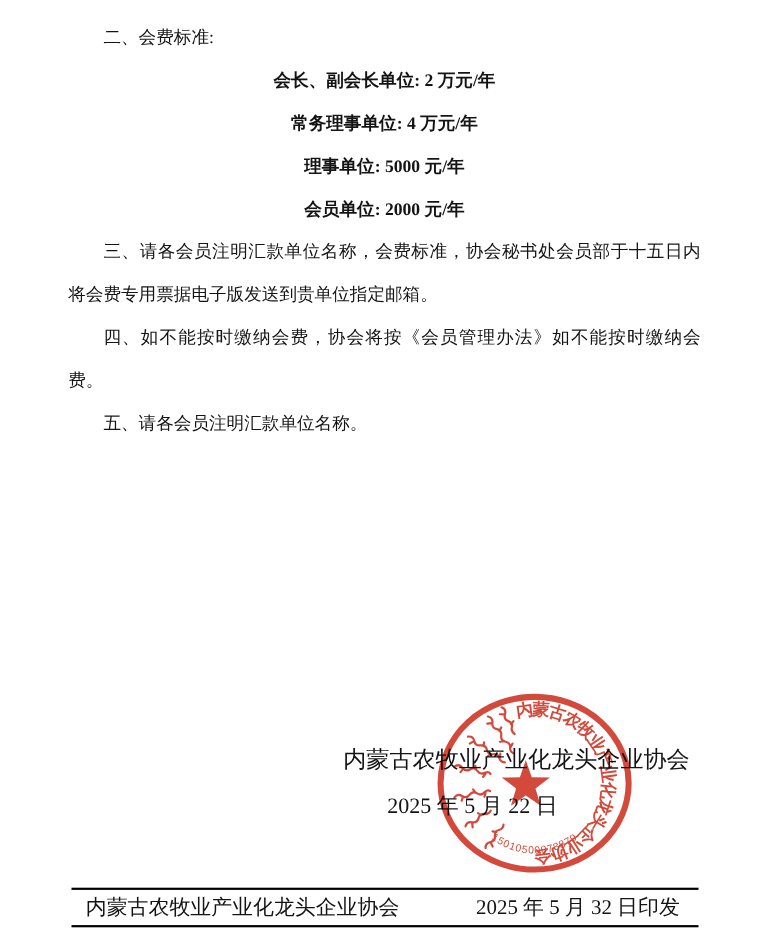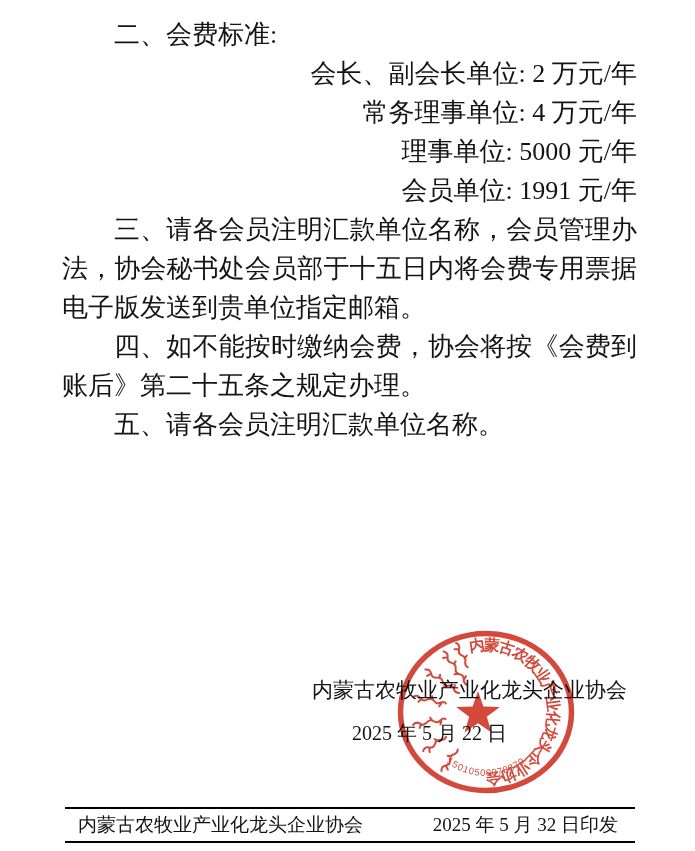--- a/index.html
+++ b/index.html
@@ -10,31 +10,31 @@
     background: #ffffff;
     font-family: "Liberation Serif", "DejaVu Serif", serif;
     color: #141414;
     overflow: hidden;
   }
   .body-text {
     position: absolute;
     left: 62px;
     top: 15px;
     width: 575px;
-    font-size: 26px;
+    font-size: 16px;
     line-height: 39px;
     text-align: justify;
   }
   .body-text p { margin: 0; }
   .para { text-indent: 2em; }
   .fee {
     margin-left: 52px;
-    font-weight: 400;
+    font-weight: 700;
     text-indent: 0;
-    text-align: right;
+    text-align: center;
   }
   .sig-org {
     position: absolute;
     top: 677px;
     left: 0;
     right: 68px;
     text-align: right;
     font-size: 21px;
     line-height: 26px;
   }
@@ -91,23 +91,23 @@
 </head>
 <body>
 
 <div class="page">
 
   <div class="body-text">
     <p class="para">二、会费标准:</p>
     <p class="fee">会长、副会长单位: 2 万元/年</p>
     <p class="fee">常务理事单位: 4 万元/年</p>
     <p class="fee">理事单位: 5000 元/年</p>
-    <p class="fee">会员单位: 1991 元/年</p>
-    <p class="para">三、请各会员注明汇款单位名称，会员管理办法，协会秘书处会员部于十五日内将会费专用票据电子版发送到贵单位指定邮箱。</p>
-    <p class="para">四、如不能按时缴纳会费，协会将按《会费到账后》第二十五条之规定办理。</p>
+    <p class="fee">会员单位: 2000 元/年</p>
+    <p class="para">三、请各会员注明汇款单位名称，会费标准，协会秘书处会员部于十五日内将会费专用票据电子版发送到贵单位指定邮箱。</p>
+    <p class="para">四、如不能按时缴纳会费，协会将按《会员管理办法》如不能按时缴纳会费。</p>
     <p class="para">五、请各会员注明汇款单位名称。</p>
   </div>
 
   <div class="sig-org">内蒙古农牧业产业化龙头企业协会</div>
   <div class="sig-date">2025 年 5 月 22 日</div>
 
   <svg class="seal-svg" viewBox="0 0 184 168" xmlns="http://www.w3.org/2000/svg">
     <defs>
       <path id="arcTop" d="M 29,83 a 62,62 0 1 1 124,0 a 62,62 0 1 1 -124,0" fill="none"></path>
       <path id="arcBottom" d="M 27,83 A 64 64 0 0 0 155,83" fill="none"></path>

